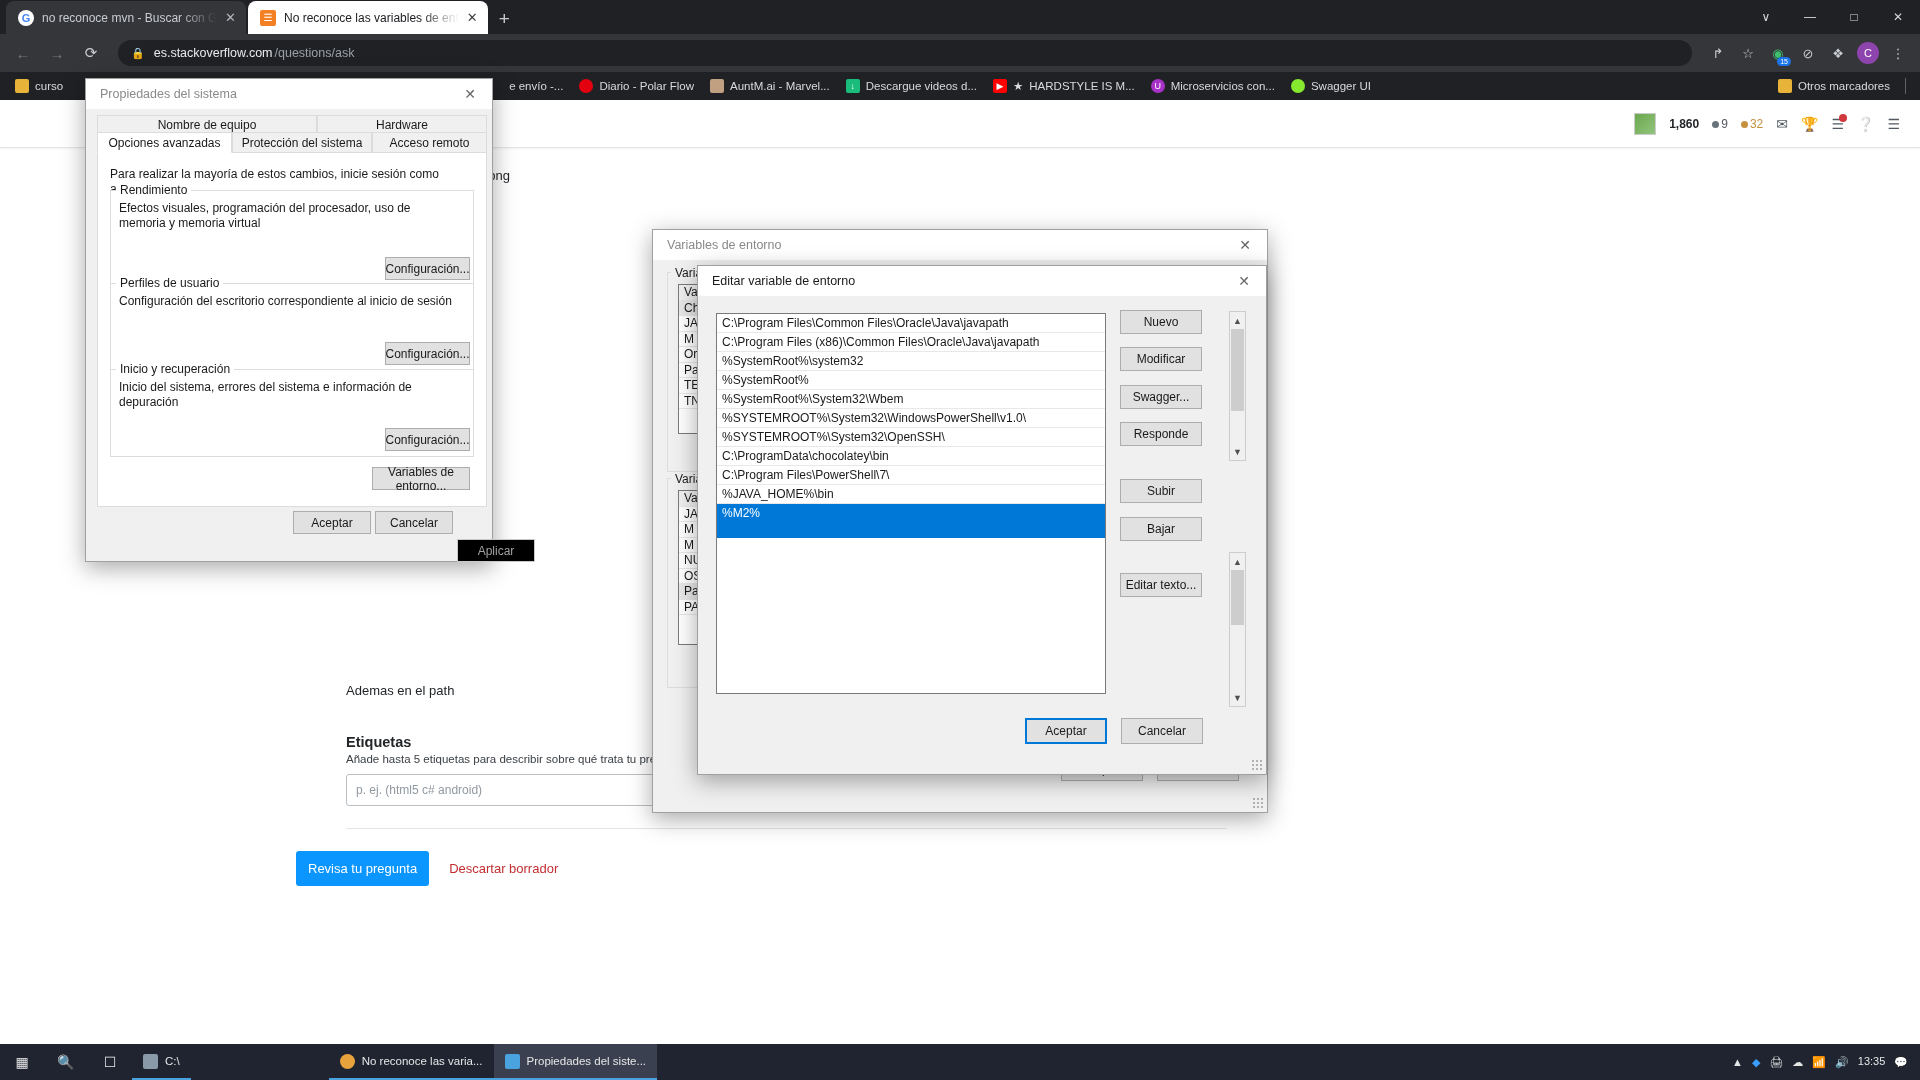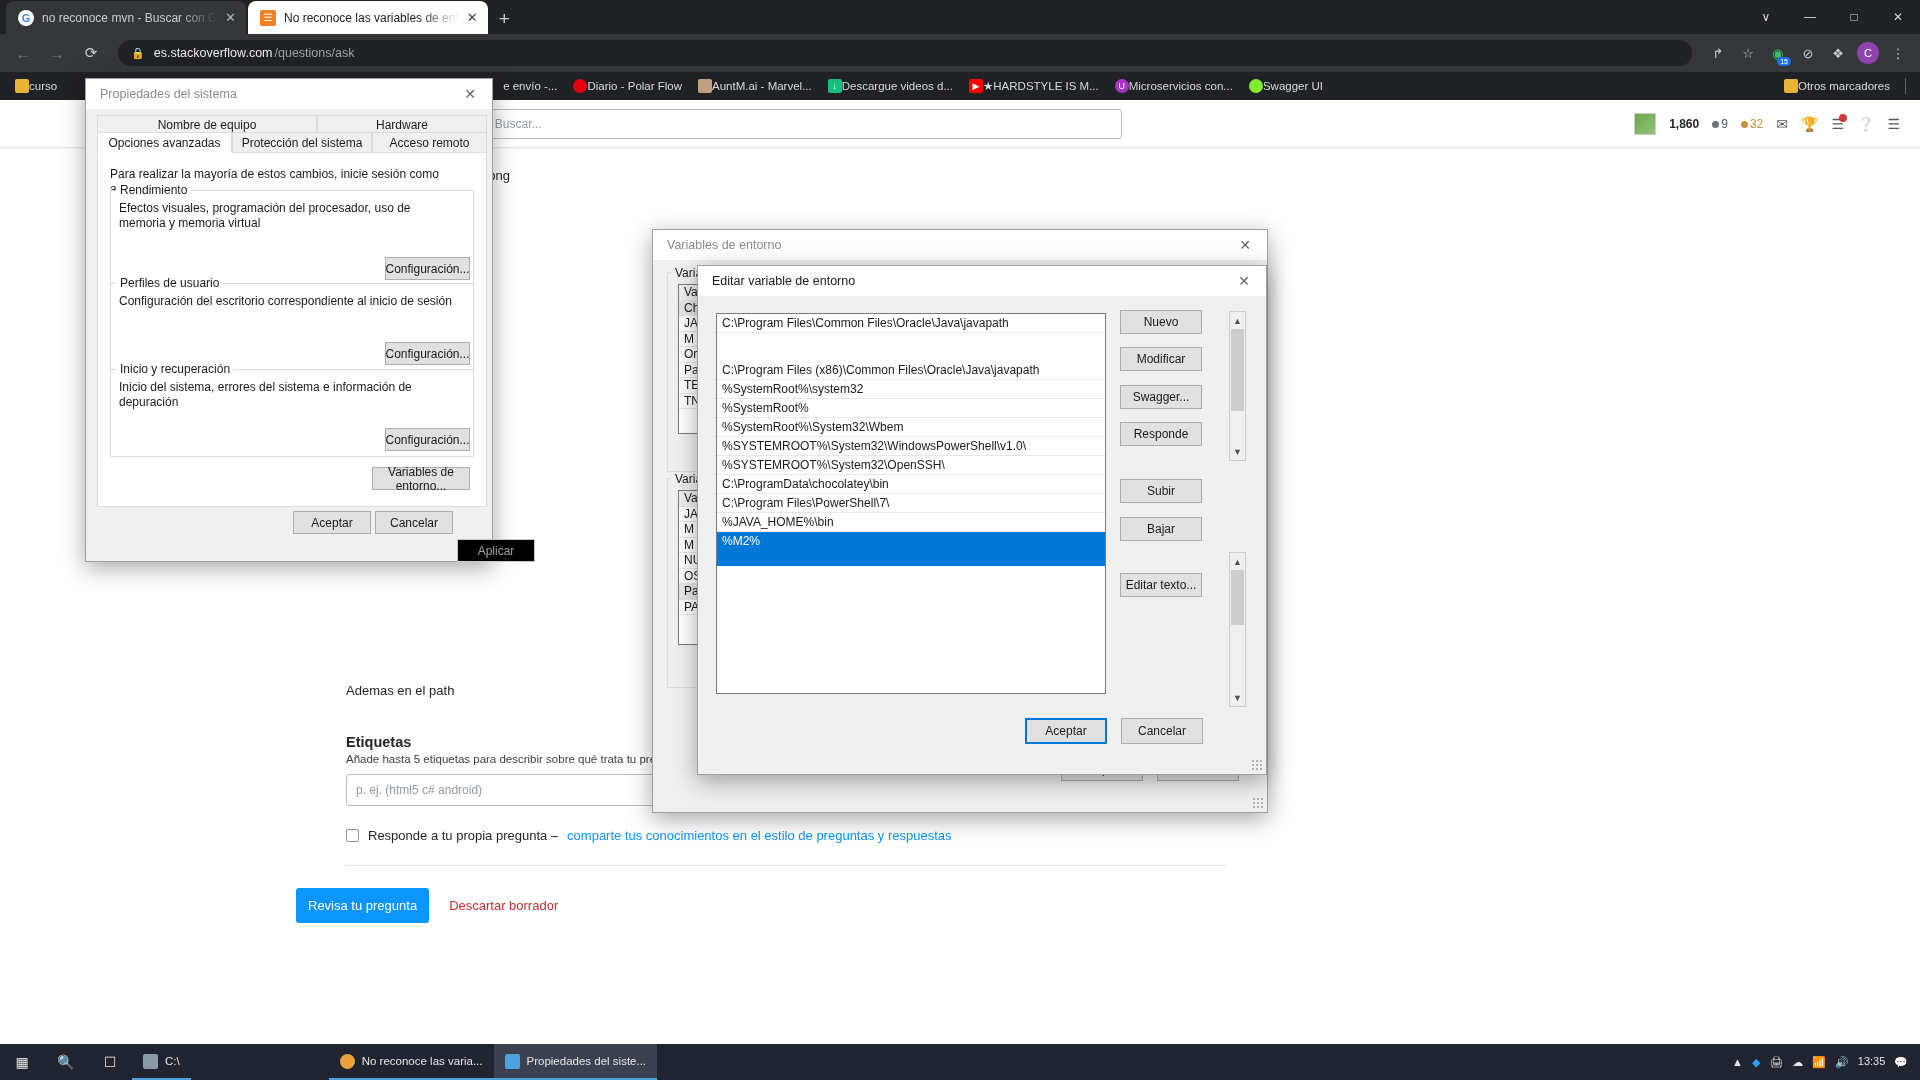--- a/index.html
+++ b/index.html
@@ -53,21 +53,21 @@
   .navicons { display: flex; align-items: center; gap: 2px; }
   .navicons .ni { width: 28px; height: 28px; display: flex; align-items: center; justify-content: center; color: #c9ccd0; font-size: 13px; position: relative; }
   .avatar-pill { width: 22px; height: 22px; border-radius: 50%; background: #8e44ad; color: #fff; font-size: 11px; display: flex; align-items: center; justify-content: center; }
   .ext-badge { position: absolute; bottom: 1px; right: 1px; background: #1a73e8; color: #fff; font-size: 7px; border-radius: 6px; padding: 0 3px; line-height: 9px; }
 
   .bookmarkbar {
     position: absolute; top: 72px; left: 0; right: 0; height: 28px;
     background: #202124; display: flex; align-items: center; padding: 0 8px; gap: 2px;
     font-size: 11.5px; color: #d8dade; white-space: nowrap; overflow: hidden;
   }
-  .bm { display: flex; align-items: center; padding: 3px 7px; border-radius: 4px; flex: 0 0 auto; text-align: right; }
+  .bm { display: flex; align-items: center; gap: 6px; padding: 3px 7px; border-radius: 4px; flex: 0 0 auto; text-align: right; }
   .bmicon { width: 14px; height: 14px; border-radius: 2px; flex: 0 0 14px; display:flex; align-items:center; justify-content:center; font-size:9px; color:#fff; }
   .bmspacer { flex: 1; }
 
   
   #sopage { position: absolute; top: 100px; left: 0; right: 0; bottom: 36px; background: #fff; overflow: hidden; }
   .so-topbar { height: 48px; border-bottom: 1px solid #e3e6e8; display: flex; align-items: center; padding: 0 20px; gap: 14px; box-shadow: 0 1px 2px rgba(0,0,0,.05); }
   .so-logo { font-weight: bold; font-size: 17px; color: #232629; letter-spacing: -.3px; }
   .so-search { flex: 1; max-width: 660px; height: 30px; border: 1px solid #babfc4; border-radius: 3px; display: flex; align-items: center; gap: 8px; padding: 0 9px; font-size: 12px; color: #9199a1; }
   .so-right { margin-left: auto; display: flex; align-items: center; gap: 13px; font-size: 12px; color: #525960; }
   .so-avatar { width: 22px; height: 22px; background: linear-gradient(135deg,#6aa84f,#93c47d); border: 1px solid #ccc; }
@@ -222,24 +222,20 @@
         <span class="bmicon" style="background:#e8b339;"></span>
         <span>Otros marcadores</span>
       </div>
     <div style="width:1px;height:16px;background:#5f6368;margin:0 6px;"></div>
   </div>
 
   <div id="sopage">
     <div class="so-topbar">
       <div style="width:300px;"></div>
       <div class="so-logo">stack overflow</div>
-      <div class="so-search">
-        <span>🔍</span>
-        <span>Buscar...</span>
-      </div>
       <div class="so-right">
         <span class="so-avatar"></span>
         <span style="font-weight:bold;color:#232629;">1,860</span>
         <span><span class="dot" style="background:#6a737c;"></span><span>9</span></span>
         <span style="color:#c5913f;"><span class="dot" style="background:#c5913f;"></span><span>32</span></span>
         <span class="so-ico">✉</span>
         <span class="so-ico">🏆</span>
         <span class="so-ico">☰<span class="redot"></span></span>
         <span class="so-ico">❔</span>
         <span class="so-ico">☰</span>
@@ -254,25 +250,20 @@
       <div style="height:345px;"></div>
       <div class="so-line">Ademas en el path</div>
       <div style="height:34px;"></div>
       <div style="position:relative;width:880px;">
         <div class="so-sectlabel">Etiquetas</div>
         <div class="so-sublabel">Añade hasta 5 etiquetas para describir sobre qué trata tu pregunta</div>
         <div class="so-helpq" style="position:absolute;right:14px;top:16px;">?</div>
         <div class="so-input">
             <span>p. ej. (html5 c# android)</span>
           </div>
-        <div class="so-checkline">
-          <span class="so-cb"></span>
-          <span>Responde a tu propia pregunta –</span>
-          <span class="so-link">comparte tus conocimientos en el estilo de preguntas y respuestas</span>
-        </div>
       </div>
       <div class="so-hr"></div>
       <div class="so-btnrow" style="margin-left:-50px;">
         <div class="so-btn-primary">Revisa tu pregunta</div>
         <div class="so-btn-danger">Descartar borrador</div>
       </div>
     </div>
   </div>
 </div>
 
@@ -363,21 +354,21 @@
 </div>
 
 <div class="w-dialog" style="left:697px; top:265px; width:570px; height:510px;">
   <div class="w-title">
     <span style="color:#1a1a1a;">Editar variable de entorno</span>
     <span class="w-x">✕</span>
   </div>
 
   <div class="w-listbox" style="left:18px; top:47px; width:390px; height:381px;">
     <div class="w-listrow" style="height:19px;line-height:19px;">C:\Program Files\Common Files\Oracle\Java\javapath</div>
-    <div class="w-listrow" style="height:19px;line-height:19px;margin-top:28px;">C:\Program Files (x86)\Common Files\Oracle\Java\javapath</div>
+    <div class="w-listrow" style="height:19px;line-height:19px;">C:\Program Files (x86)\Common Files\Oracle\Java\javapath</div>
     <div class="w-listrow" style="height:19px;line-height:19px;">%SystemRoot%\system32</div>
     <div class="w-listrow" style="height:19px;line-height:19px;">%SystemRoot%</div>
     <div class="w-listrow" style="height:19px;line-height:19px;">%SystemRoot%\System32\Wbem</div>
     <div class="w-listrow" style="height:19px;line-height:19px;">%SYSTEMROOT%\System32\WindowsPowerShell\v1.0\</div>
     <div class="w-listrow" style="height:19px;line-height:19px;">%SYSTEMROOT%\System32\OpenSSH\</div>
     <div class="w-listrow" style="height:19px;line-height:19px;">C:\ProgramData\chocolatey\bin</div>
     <div class="w-listrow" style="height:19px;line-height:19px;">C:\Program Files\PowerShell\7\</div>
     <div class="w-listrow" style="height:19px;line-height:19px;">%JAVA_HOME%\bin</div>
     <div class="w-listrow sel" style="height:34px;line-height:19px;">%M2%</div>
   </div>

